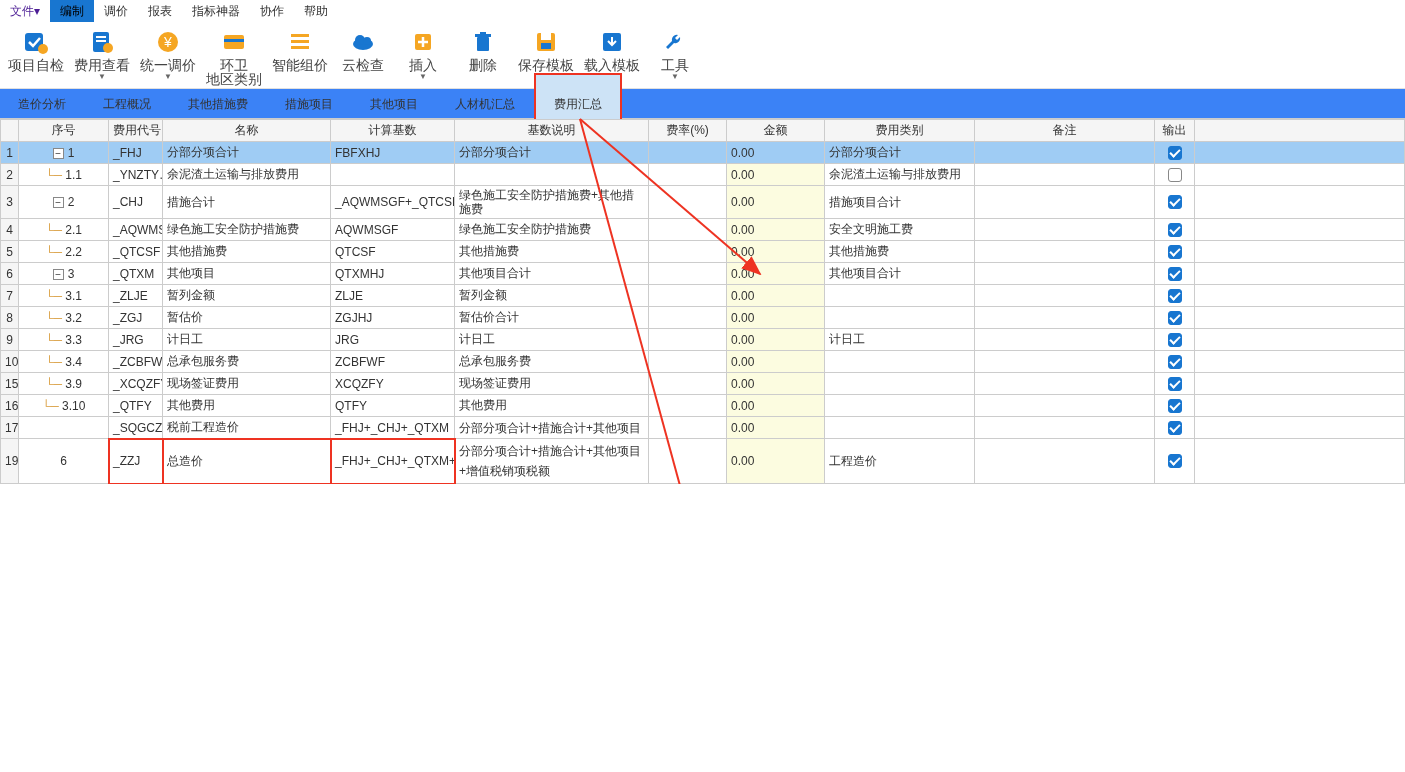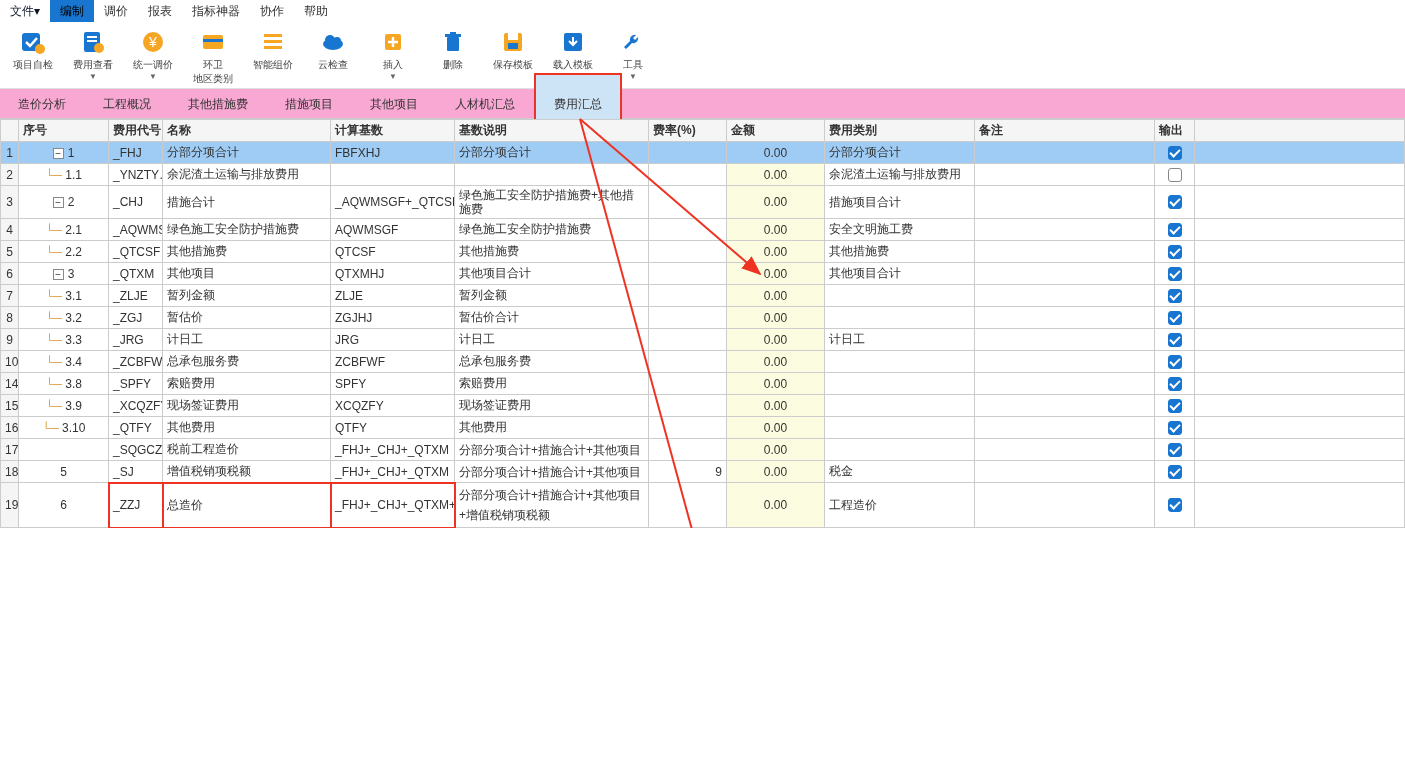--- a/index.html
+++ b/index.html
@@ -1,43 +1,43 @@
 <!DOCTYPE html>
 <html><head>
 <meta charset="utf-8">
 <style>
 * { box-sizing: border-box; margin: 0; padding: 0; }
 body { font-family: "Microsoft YaHei", SimSun, Arial, sans-serif; font-size: 12px; background: #fff; color: #333; }
 
 
 .menubar { display: flex; align-items: stretch; height: 22px; background: #fff; }
 .menubar .item { padding: 2px 10px; line-height: 18px; cursor: pointer; }
-.menubar .item.file { color: #0f172a; }
+.menubar .item.file { color: #4c1d95; }
 .menubar .item.active { background: #1876d0; color: #000000; }
 
 
 .toolbar { display: flex; align-items: flex-start; padding: 6px 8px 2px 8px; gap: 10px; background: #fff; border-bottom: 1px solid #e0e0e0; }
 .tool { display: flex; flex-direction: column; align-items: center; min-width: 50px; cursor: pointer; }
 .tool .ico { width: 30px; height: 28px; display: flex; align-items: center; justify-content: center; margin-bottom: 2px; }
-.tool .lbl { font-size: 10px; color: #444; text-align: center; line-height: 14px; white-space: pre; }
+.tool .lbl { font-size: 14px; color: #444; text-align: center; line-height: 14px; white-space: pre; }
 .tool .caret { font-size: 8px; color: #666; }
 
 
-.tabs { display: flex; align-items: center; height: 30px; background: #f9a8d4; border-bottom: 1px solid #ccc; font-family: Liberation Serif, serif; }
+.tabs { display: flex; align-items: center; height: 30px; background: #3b82f6; border-bottom: 1px solid #ccc; font-family: Liberation Serif, serif; }
 .tab { padding: 0 18px; line-height: 28px; cursor: pointer; color: #333; border-right: 1px solid transparent; }
 .tab-frame { border: 2px solid #e32; padding: 16px 18px; line-height: 26px; background: #cde3f6; }
 
 
 .grid-wrap { position: relative; }
 table.grid { border-collapse: collapse; width: 100%; table-layout: fixed; }
 .grid th, .grid td { border: 1px solid #ccc; padding: 2px 4px; height: 22px; overflow: hidden; white-space: nowrap; text-overflow: clip; font-size: 12px; }
-.grid th { background: #f5f5f5; font-weight: bold; text-align: left; }
+.grid th { background: #f5f5f5; font-weight: normal; text-align: center; }
 .grid td.rownum { background: #f5f5f5; text-align: center; width: 18px; }
 .grid td.seq { text-align: center; }
-.grid td.amt { text-align: center; background: #fcfce0; }
+.grid td.amt { text-align: left; background: #fcfce0; }
 .grid td.rate { text-align: right; }
 .grid td.chk { text-align: center; }
 .grid tr.sel td { background: #9fccf4; }
 .grid tr.sel td.amt { background: #9fccf4; }
 .tree-toggle { display: inline-block; width: 11px; height: 11px; border: 1px solid #888; line-height: 9px; text-align: center; font-size: 10px; margin-right: 4px; vertical-align: middle; background: #fff; }
 .tree-line { color: #d89b3a; display: inline-block; }
 .cbox { width: 14px; height: 14px; border: 1px solid #888; border-radius: 3px; display: inline-block; vertical-align: middle; position: relative; }
 .cbox.checked { background: #1876d0; border-color: #1876d0; }
 .cbox.checked::after { content: ""; position: absolute; left: 3px; top: 0px; width: 4px; height: 8px; border: solid #fff; border-width: 0 2px 2px 0; transform: rotate(45deg); }
 
@@ -362,34 +362,20 @@
           <td>ZCBFWF</td>
           <td>总承包服务费</td>
           <td class="rate"></td>
           <td class="amt">0.00</td>
           <td></td>
           <td></td>
           <td class="chk"><span class="cbox checked"></span></td>
           <td class="filler"></td>
         </tr>
         <tr>
-          <td class="rownum">14</td>
-          <td class="seq"><span class="tree-line">└─</span> <span>3.8</span></td>
-          <td>_SPFY</td>
-          <td>索赔费用</td>
-          <td>SPFY</td>
-          <td>索赔费用</td>
-          <td class="rate"></td>
-          <td class="amt">0.00</td>
-          <td></td>
-          <td></td>
-          <td class="chk"><span class="cbox checked"></span></td>
-          <td class="filler"></td>
-        </tr>
-        <tr>
           <td class="rownum">15</td>
           <td class="seq"><span class="tree-line">└─</span> <span>3.9</span></td>
           <td>_XCQZFY</td>
           <td>现场签证费用</td>
           <td>XCQZFY</td>
           <td>现场签证费用</td>
           <td class="rate"></td>
           <td class="amt">0.00</td>
           <td></td>
           <td></td>
@@ -413,34 +399,20 @@
         <tr>
           <td class="rownum">17</td>
           <td class="seq"><span></span></td>
           <td>_SQGCZJ</td>
           <td>税前工程造价</td>
           <td>_FHJ+_CHJ+_QTXM</td>
           <td style="white-space:normal;line-height:14px;">分部分项合计+措施合计+其他项目</td>
           <td class="rate"></td>
           <td class="amt">0.00</td>
           <td></td>
-          <td></td>
-          <td class="chk"><span class="cbox checked"></span></td>
-          <td class="filler"></td>
-        </tr>
-        <tr>
-          <td class="rownum">18</td>
-          <td class="seq"><span>5</span></td>
-          <td>_SJ</td>
-          <td>增值税销项税额</td>
-          <td>_FHJ+_CHJ+_QTXM</td>
-          <td style="white-space:normal;line-height:14px;">分部分项合计+措施合计+其他项目</td>
-          <td class="rate">9</td>
-          <td class="amt">0.00</td>
-          <td>税金</td>
           <td></td>
           <td class="chk"><span class="cbox checked"></span></td>
           <td class="filler"></td>
         </tr>
         <tr>
           <td class="rownum">19</td>
           <td class="seq"><span>6</span></td>
           <td style="outline:2px solid #e32;outline-offset:-1px;">_ZZJ</td>
           <td style="outline:2px solid #e32;outline-offset:-1px;">总造价</td>
           <td style="outline:2px solid #e32;outline-offset:-1px;">_FHJ+_CHJ+_QTXM+_SJ</td>

